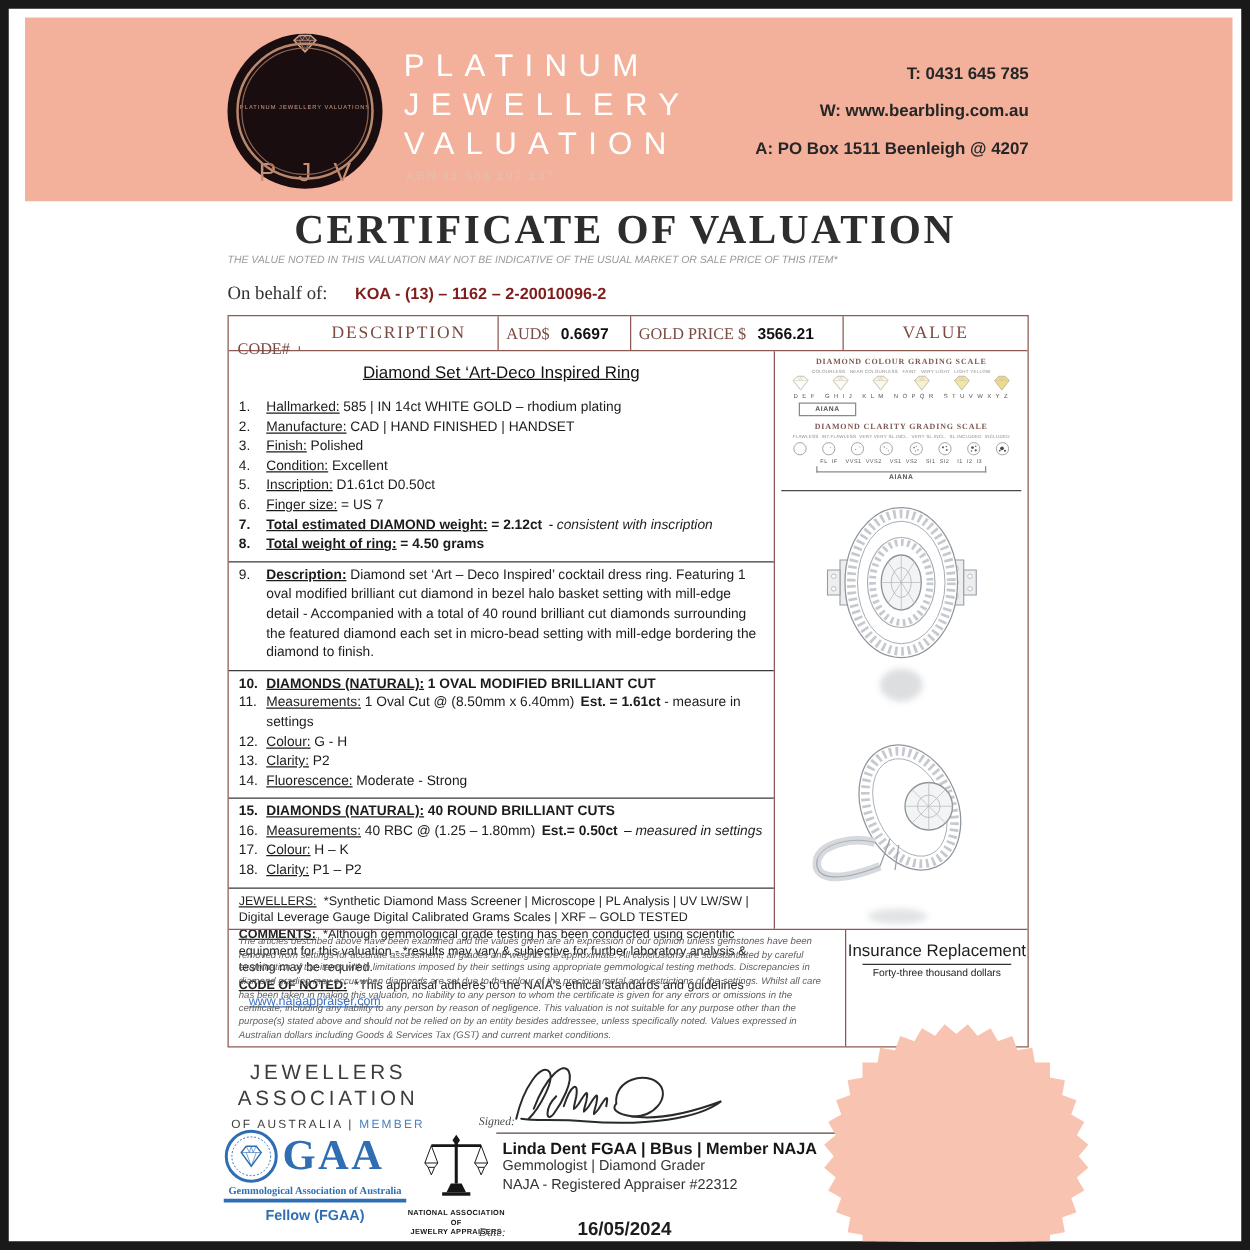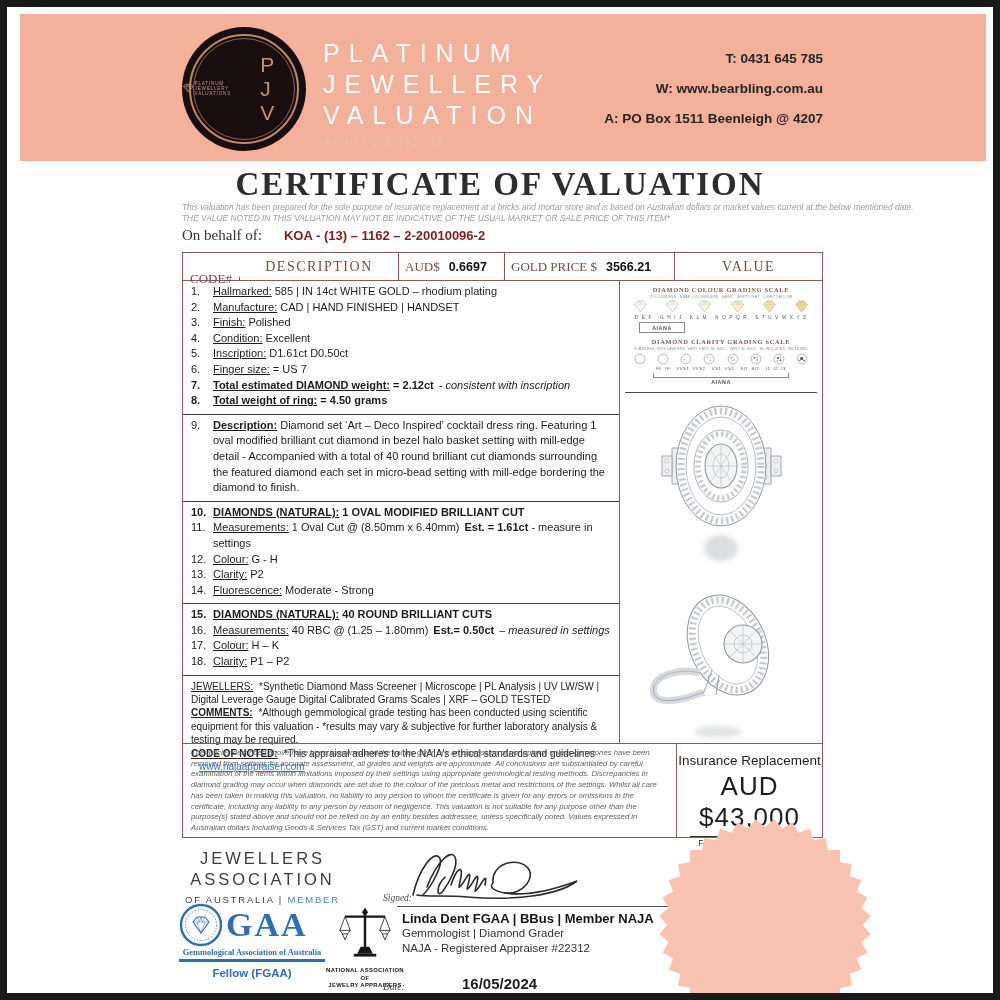--- a/index.html
+++ b/index.html
@@ -2,21 +2,21 @@
 <html><head>
 <meta charset="utf-8">
 <style>
   html,body{margin:0;padding:0;background:#e8e8e8;}
   .page{position:relative;width:1000px;height:1000px;margin:0 auto;background:#fff;
         border:7px solid #191919;box-sizing:border-box;overflow:hidden;
         font-family:"Liberation Sans",sans-serif;color:#222;}
   
   .banner{position:absolute;left:13px;top:7px;width:966px;height:147px;background:#f3b19c;}
   .logo{position:absolute;left:175px;top:20px;width:124px;height:124px;border-radius:50%;
-        background:#190d10;display:flex;flex-direction:row;align-items:center;justify-content:flex-end;}
+        background:#190d10;display:flex;flex-direction:column;align-items:center;justify-content:space-between;}
   .logo-ring{position:absolute;inset:7px;border:2px solid #b98callow;border:2px solid #b9886c;border-radius:50%;}
   .logo-ring2{position:absolute;inset:11px;border:1px solid #8c6450;border-radius:50%;}
   .logo-dia{margin-bottom:2px;}
   .logo-rtext{font-size:4.6px;letter-spacing:.8px;color:#cf9a82;margin:2px 0 3px;}
   .logo-initials{font-size:21px;letter-spacing:6px;color:#c98f74;padding-left:6px;}
   .brand{position:absolute;left:303px;top:24px;color:#fff;font-size:25px;letter-spacing:9px;line-height:31px;font-weight:400;}
   .abn{position:absolute;left:305px;top:122px;color:#e3bfae;font-size:10px;letter-spacing:1.5px;}
   .contact{position:absolute;right:163px;top:30px;text-align:right;font-size:13.5px;font-weight:700;color:#262626;line-height:30px;}
   
   .cert-title{position:absolute;left:0;right:0;top:159px;text-align:center;
@@ -135,21 +135,20 @@
     <svg class="logo-dia" width="22" height="16" viewBox="0 0 20 14">
       <path d="M2 4.5 L6 1 H14 L18 4.5 L10 13 Z" fill="rgba(255,255,255,.12)" stroke="#d9a58b" stroke-width="1"></path>
       <path d="M2 4.5 H18 M6 1 L8 4.5 L10 1 L12 4.5 L14 1 M6 4.5 L10 13 M14 4.5 L10 13" stroke="#d9a58b" stroke-width="0.5" fill="none"></path>
     </svg>
     <div class="logo-rtext">PLATINUM JEWELLERY VALUATIONS</div>
     <div class="logo-initials">P J V</div>
   </div>
 
   <div class="cert-title">CERTIFICATE OF VALUATION</div>
   <div class="top-disc">
-    <div>This valuation has been prepared for the sole purpose of insurance replacement at a bricks and mortar store and is based on Australian dollars or market values current at the below mentioned date.</div>
     <div>THE VALUE NOTED IN THIS VALUATION MAY NOT BE INDICATIVE OF THE USUAL MARKET OR SALE PRICE OF THIS ITEM*</div>
   </div>
   <div class="behalf">
     <span class="behalf-label">On behalf of:</span>
     <span class="behalf-value">KOA - (13) – 1162 – 2-20010096-2</span>
   </div>
 
   <div class="vtable">
     <div class="thead">
       <div class="th th-code">CODE#</div>
@@ -161,20 +160,21 @@
       <div class="th th-gold">
         <span>GOLD PRICE $</span>
         <span class="hv">3566.21</span>
       </div>
       <div class="th th-value">VALUE</div>
     </div>
 
     <div class="tbody">
 
       <div class="col-main">
+        <div class="item-title"><span>Diamond Set ‘Art-Deco Inspired Ring</span></div>
 
         <div class="sec">
           <div class="li">
               <span class="num">1.</span>
               <span class="bd"><span class="u">Hallmarked:</span><span class="tx">585 | IN 14ct WHITE GOLD – rhodium plating</span></span>
             </div>
           <div class="li">
               <span class="num">2.</span>
               <span class="bd"><span class="u">Manufacture:</span><span class="tx">CAD | HAND FINISHED | HANDSET</span></span>
             </div>
@@ -401,21 +401,20 @@
             <path d="M64 96 L56 118 M71 101 L68 121" stroke="#9aa0a7" stroke-width="1" fill="none"></path>
           </svg>
         </div>
       </div>
     </div>
 
     <div class="legal-row">
       <div class="legal-cell">The articles described above have been examined and the values given are an expression of our opinion unless gemstones have been removed from settings for accurate assessment, all grades and weights are approximate. All conclusions are substantiated by careful examination of the items within limitations imposed by their settings using appropriate gemmological testing methods. Discrepancies in diamond grading may occur when diamonds are set due to the colour of the precious metal and restrictions of the settings. Whilst all care has been taken in making this valuation, no liability to any person to whom the certificate is given for any errors or omissions in the certificate, including any liability to any person by reason of negligence. This valuation is not suitable for any purpose other than the purpose(s) stated above and should not be relied on by an entity besides addressee, unless specifically noted. Values expressed in  Australian dollars including Goods &amp; Services Tax (GST) and current market conditions.</div>
       <div class="ins-cell">
         <div class="ins-title">Insurance Replacement</div>
-        <div class="ins-amount">AUD $43,000</div>
         <div class="ins-line"></div>
         <div class="ins-words">Forty-three thousand dollars</div>
       </div>
     </div>
   </div>
 
   <div class="jaa">
     <div class="jaa-l1">JEWELLERS</div>
     <div class="jaa-l1">ASSOCIATION</div>
     <div class="jaa-l3">

